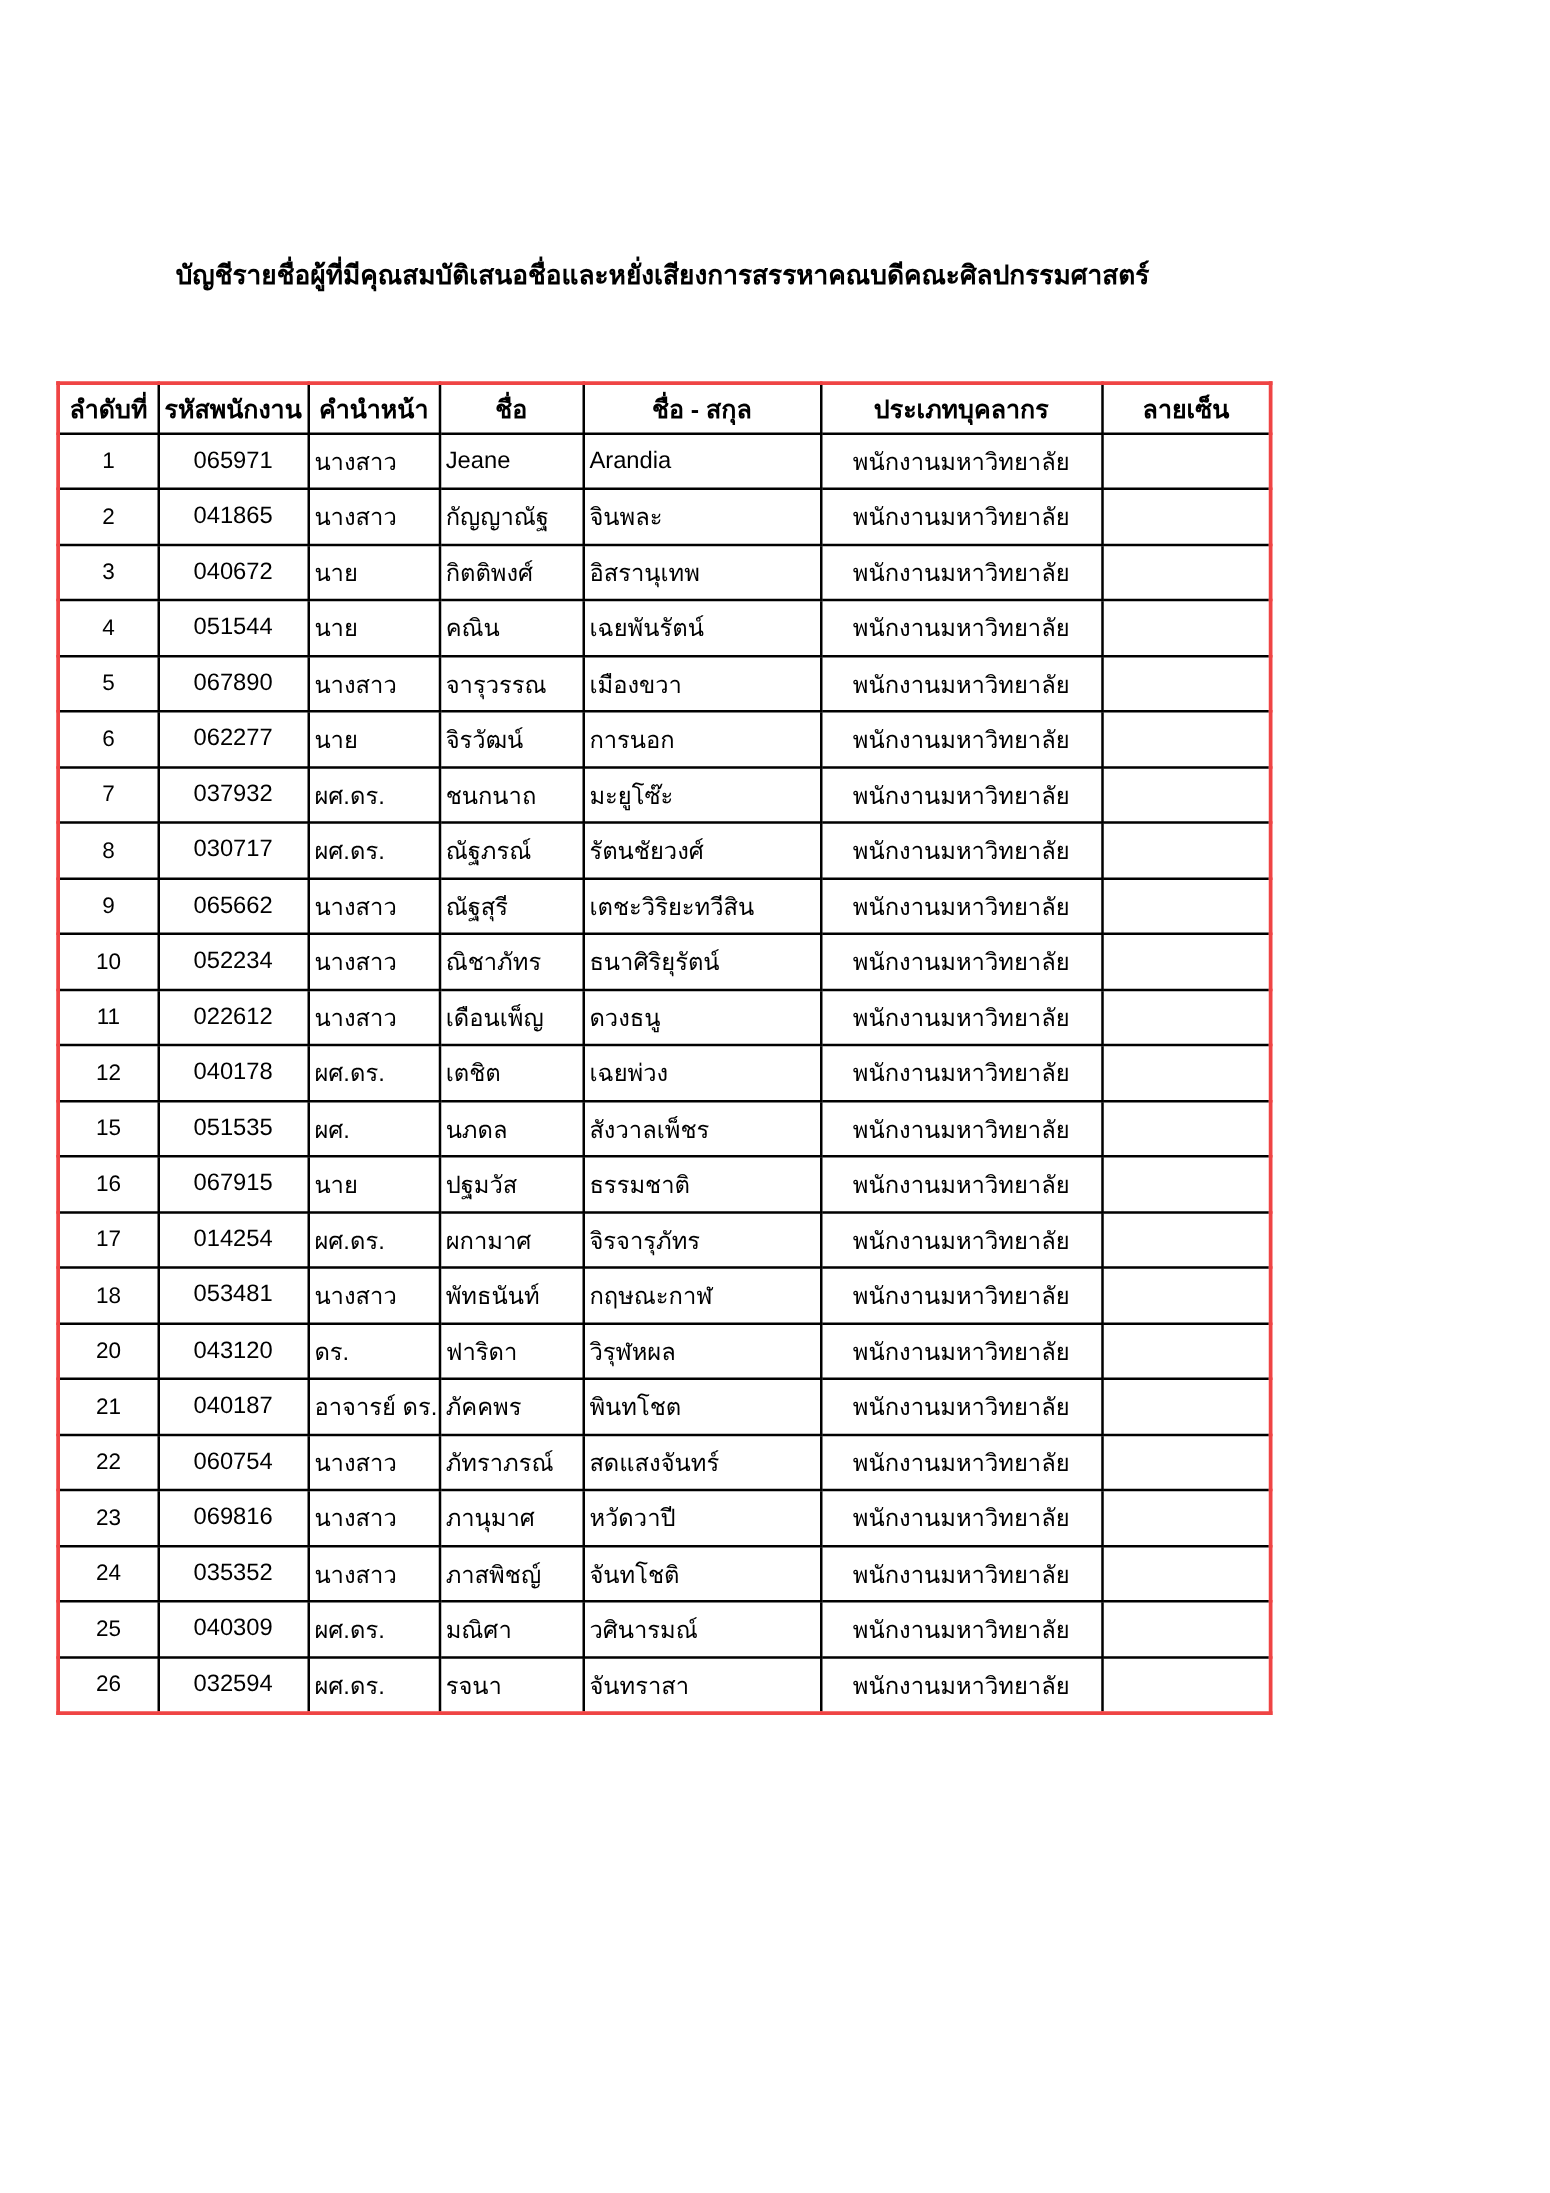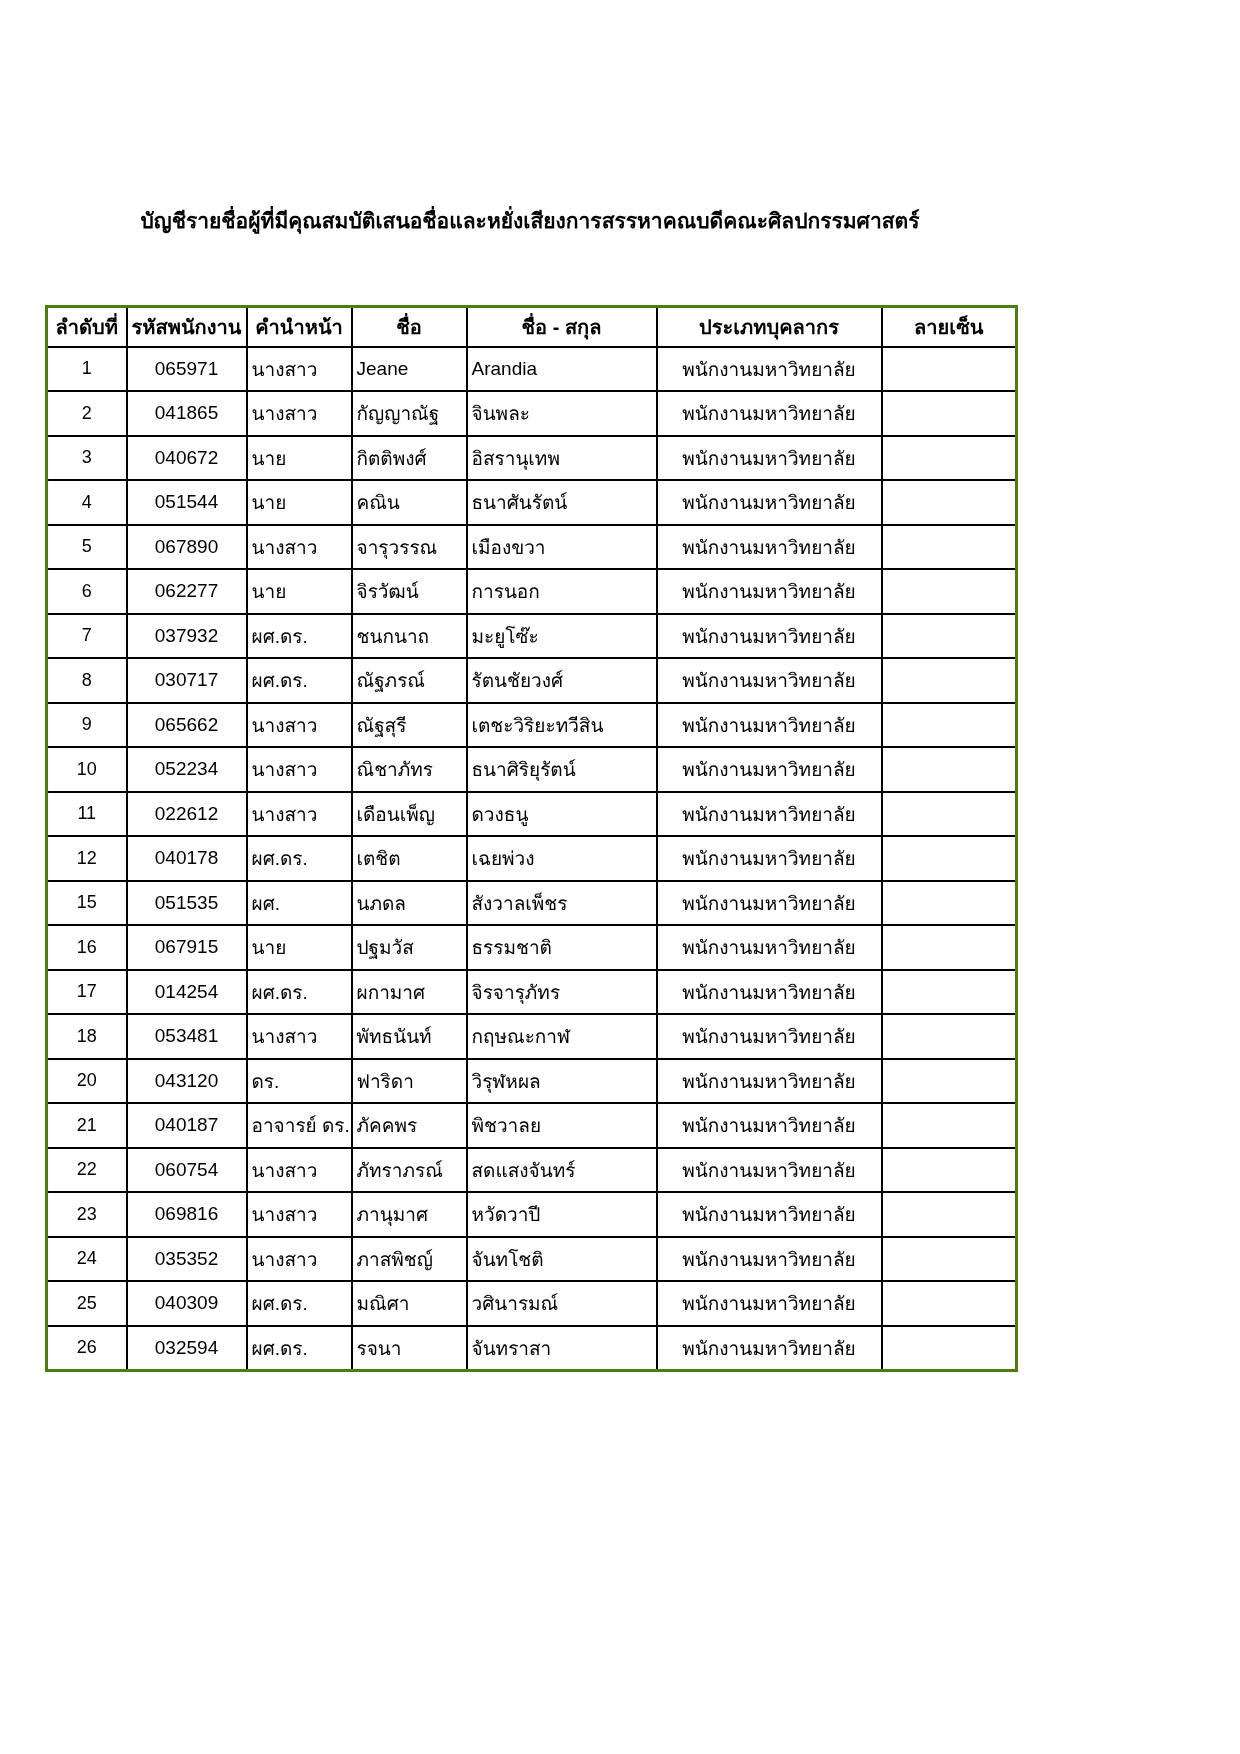--- a/index.html
+++ b/index.html
@@ -31,21 +31,21 @@
     table-layout: fixed;
     font-size: 19px;
   }
   table.roster th, table.roster td {
     border: 2px solid #000000;
     vertical-align: middle;
     padding: 0 4px;
     overflow: hidden;
     white-space: nowrap;
   }
-  table.roster { border: 3px solid #4d7c0f; }
+  table.roster { border: 3px solid #ef4444; }
   table.roster thead tr { height: 40px; }
   table.roster tbody tr { height: 44.5px; }
   table.roster th {
     font-weight: bold;
     text-align: center;
     font-size: 20px;
   }
   td.c-no, td.c-code, td.c-type { text-align: center; }
   td.c-no { font-size: 18px; }
   td.c-prefix, td.c-first, td.c-last { text-align: left; padding-left: 6px; }
@@ -105,21 +105,21 @@
       <td class="c-first">กิตติพงศ์</td>
       <td class="c-last">อิสรานุเทพ</td>
       <td class="c-type">พนักงานมหาวิทยาลัย</td>
       <td class="c-sign"></td>
     </tr>
         <tr>
       <td class="c-no">4</td>
       <td class="c-code">051544</td>
       <td class="c-prefix">นาย</td>
       <td class="c-first">คณิน</td>
-      <td class="c-last">ธนาศันรัตน์</td>
+      <td class="c-last">เฉยพันรัตน์</td>
       <td class="c-type">พนักงานมหาวิทยาลัย</td>
       <td class="c-sign"></td>
     </tr>
         <tr>
       <td class="c-no">5</td>
       <td class="c-code">067890</td>
       <td class="c-prefix">นางสาว</td>
       <td class="c-first">จารุวรรณ</td>
       <td class="c-last">เมืองขวา</td>
       <td class="c-type">พนักงานมหาวิทยาลัย</td>
@@ -231,21 +231,21 @@
       <td class="c-first">ฟาริดา</td>
       <td class="c-last">วิรุฬหผล</td>
       <td class="c-type">พนักงานมหาวิทยาลัย</td>
       <td class="c-sign"></td>
     </tr>
         <tr>
       <td class="c-no">21</td>
       <td class="c-code">040187</td>
       <td class="c-prefix">อาจารย์ ดร.</td>
       <td class="c-first">ภัคคพร</td>
-      <td class="c-last">พิชวาลย</td>
+      <td class="c-last">พินทโชต</td>
       <td class="c-type">พนักงานมหาวิทยาลัย</td>
       <td class="c-sign"></td>
     </tr>
         <tr>
       <td class="c-no">22</td>
       <td class="c-code">060754</td>
       <td class="c-prefix">นางสาว</td>
       <td class="c-first">ภัทราภรณ์</td>
       <td class="c-last">สดแสงจันทร์</td>
       <td class="c-type">พนักงานมหาวิทยาลัย</td>

